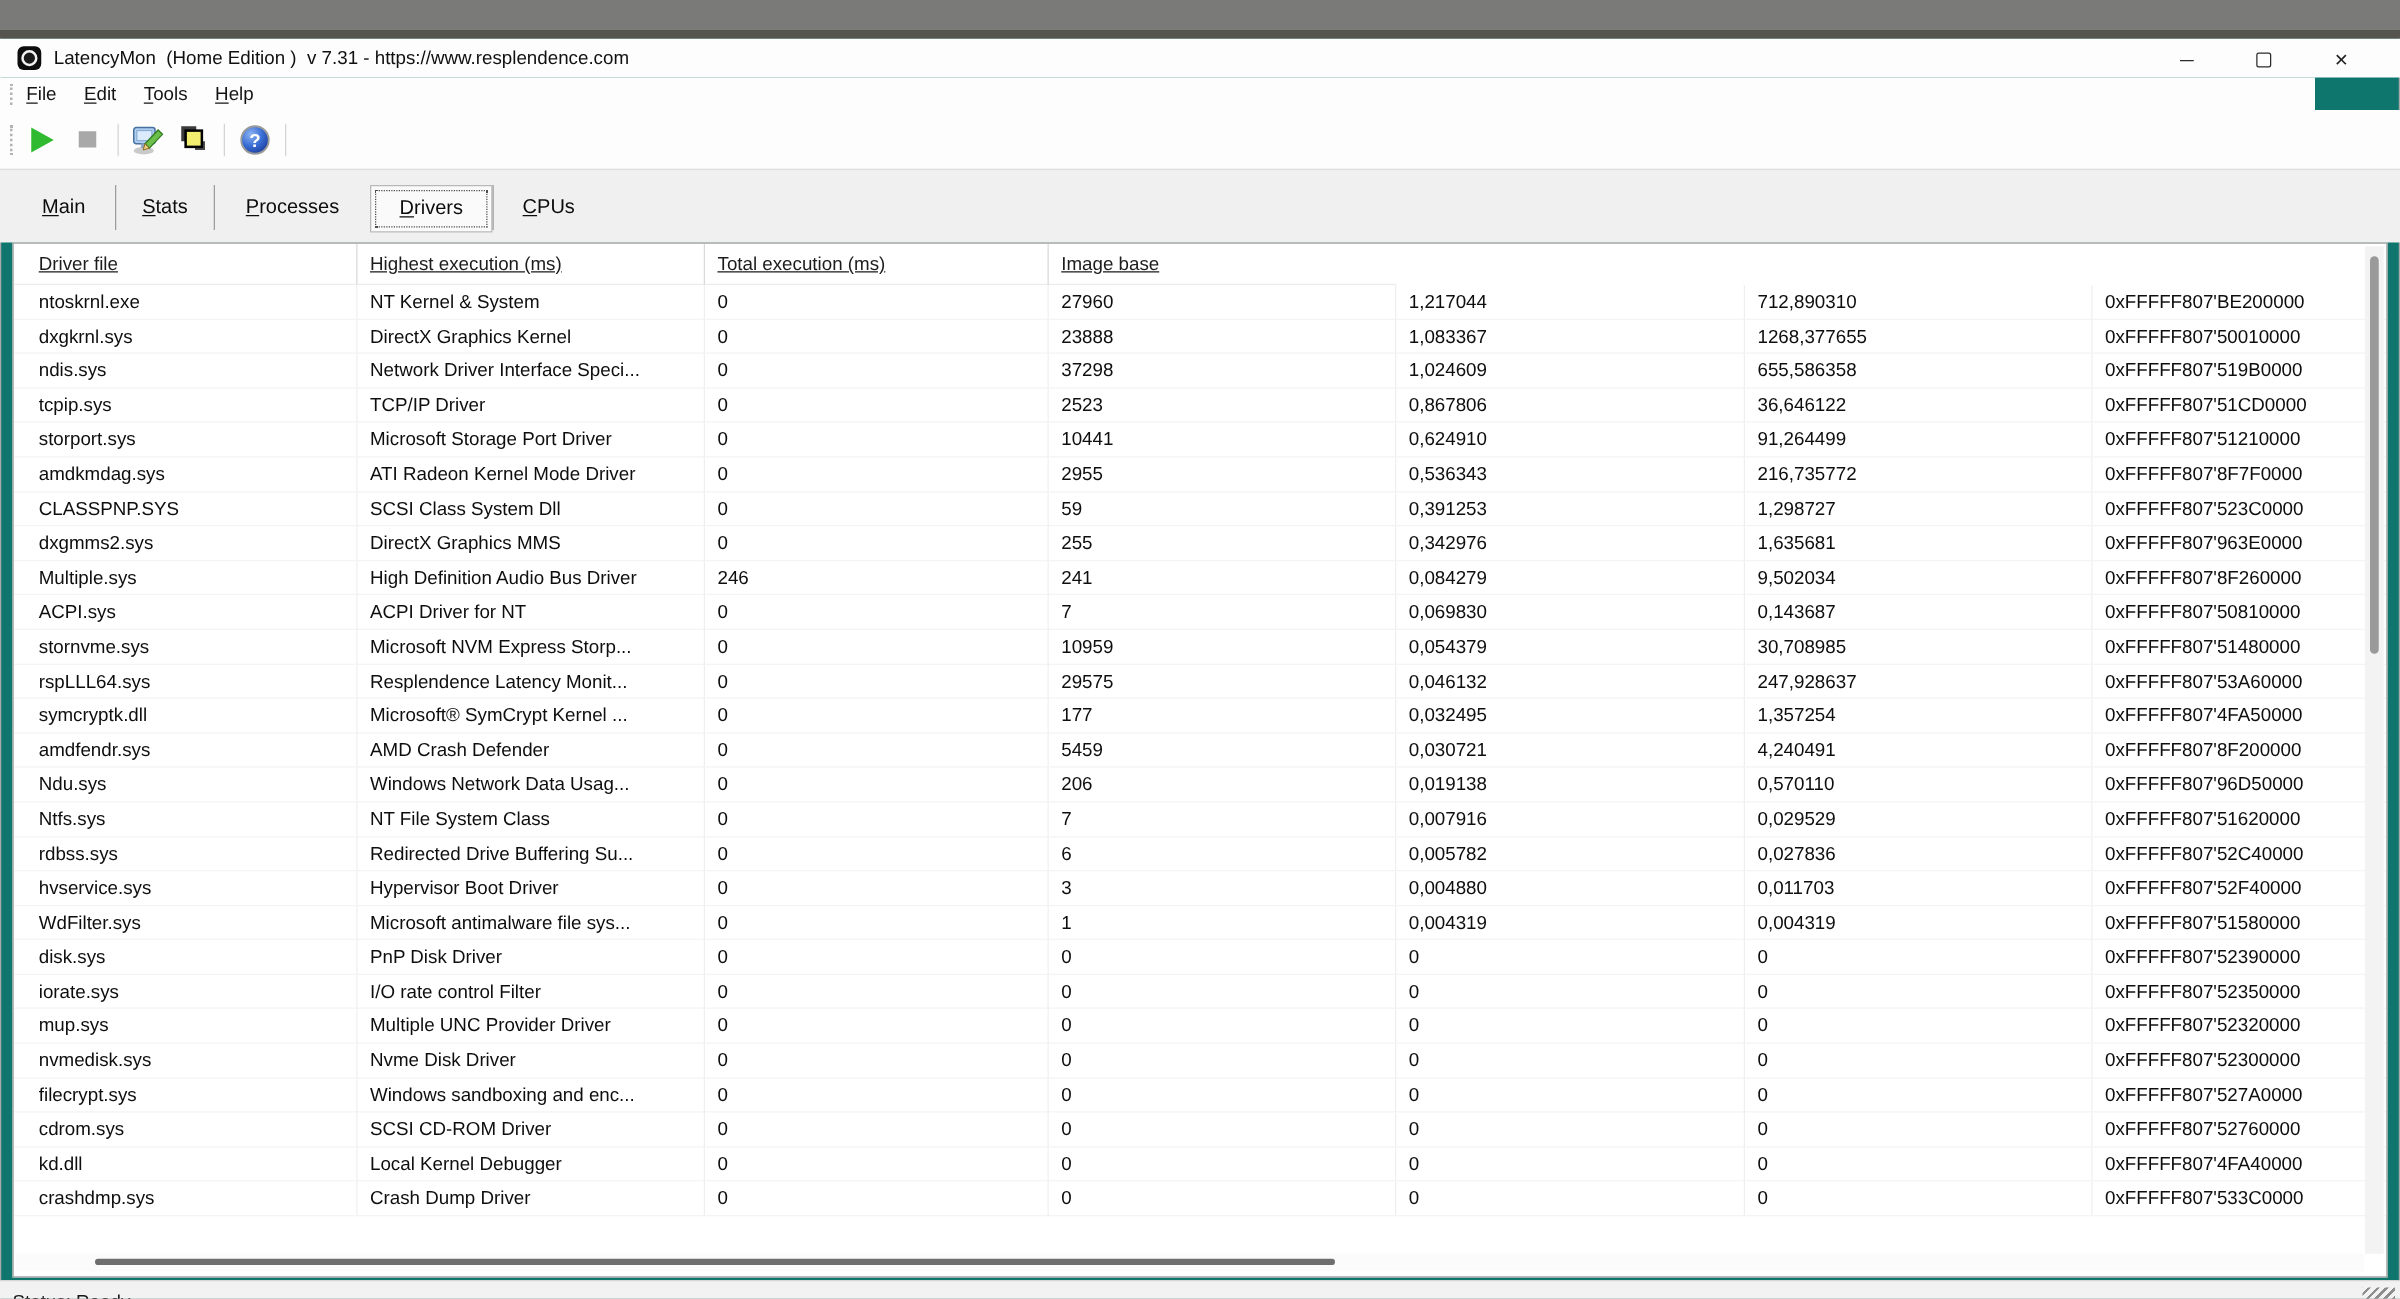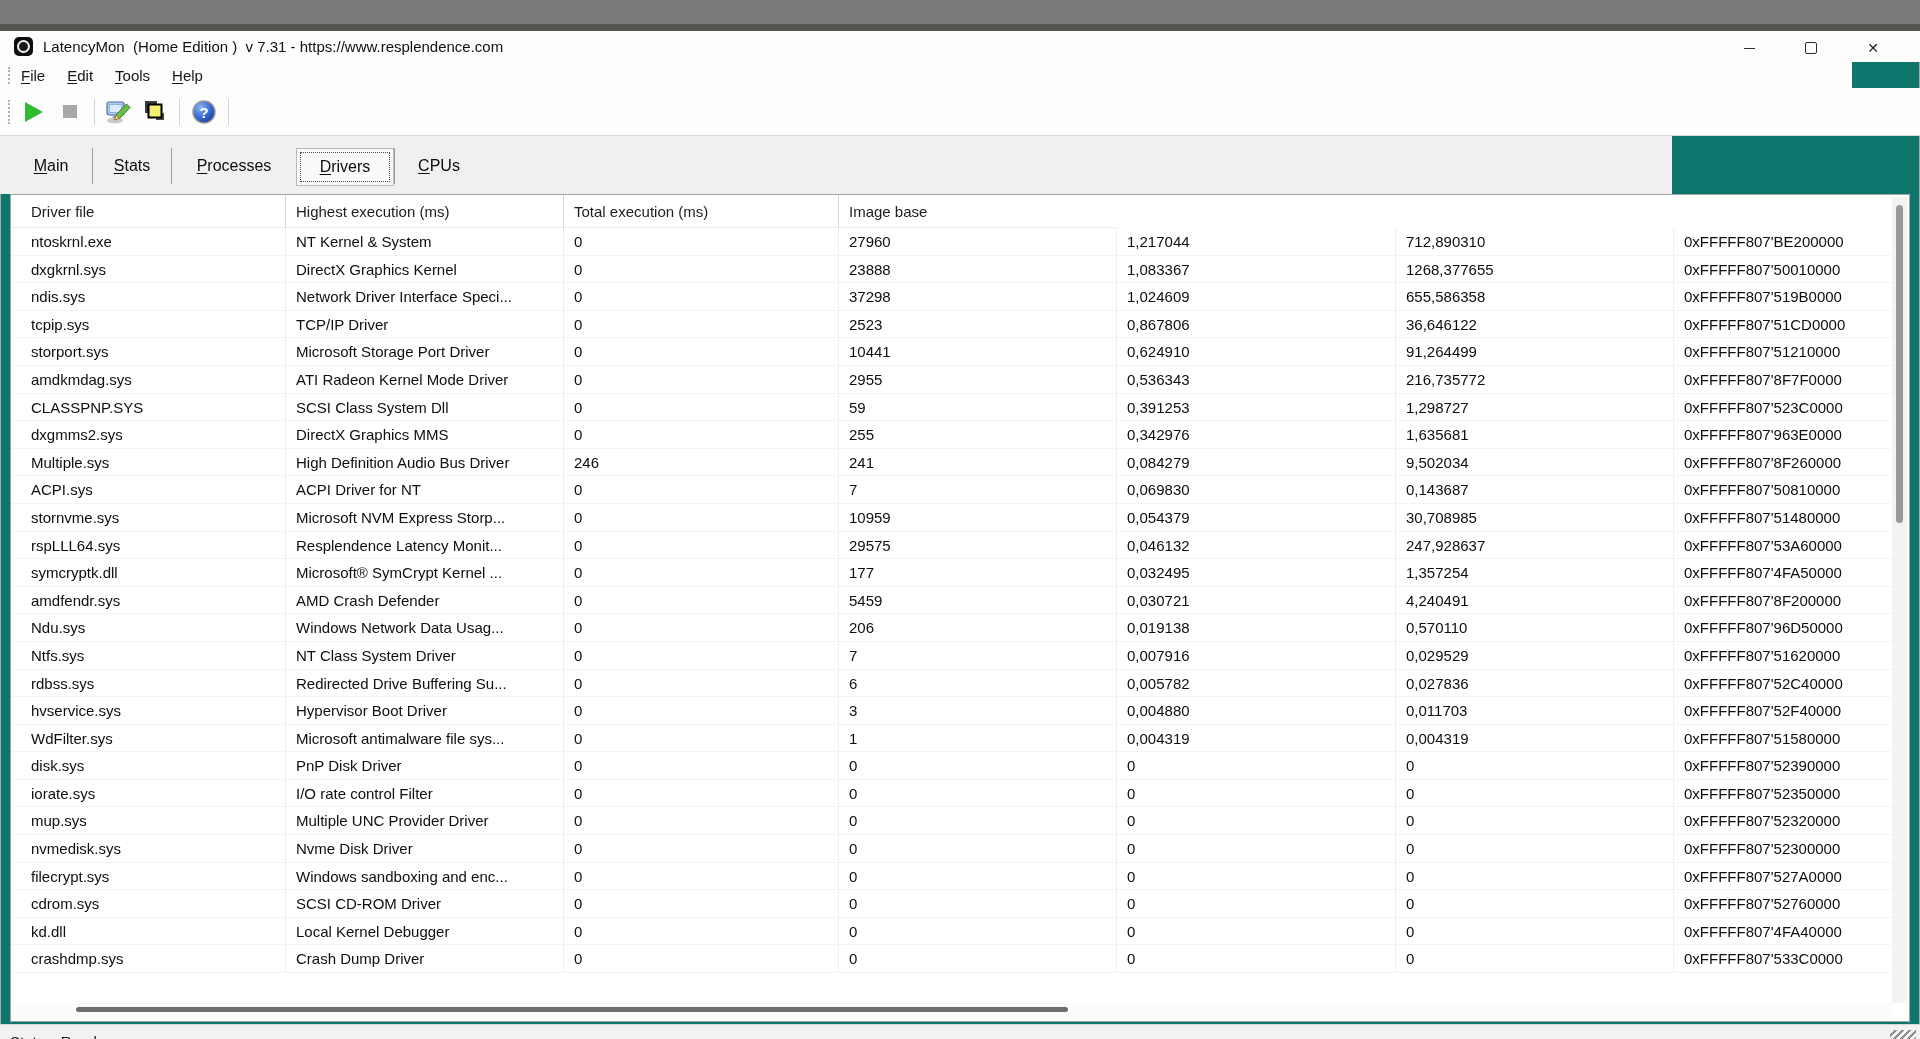--- a/index.html
+++ b/index.html
@@ -40,36 +40,36 @@
     border-bottom:1px solid #dcdcdc;display:flex;align-items:center;}
   .toolbar .gripper{height:24px;}
   .tb-btn{border:none;background:transparent;padding:0;margin:0;width:36px;height:34px;
     display:flex;align-items:center;justify-content:center;}
   .tb-sep{display:inline-block;width:0;height:26px;border-left:1px solid #d4d4d4;margin:0 6px;}
   .play-icon{display:block;width:0;height:0;border-left:18px solid #2fba2f;
     border-top:10px solid transparent;border-bottom:10px solid transparent;}
   .stop-icon{display:block;width:14px;height:13px;background:#a8a8a8;}
 
   
-  .tabstrip{position:absolute;left:0;top:112px;width:1672px;height:58px;background:#f0f0f0;}
+  .tabstrip{position:absolute;left:0;top:112px;width:1920px;height:58px;background:#f0f0f0;}
   .tabs-row{position:absolute;left:10px;top:12px;height:36px;display:flex;}
   .tab{height:36px;display:flex;align-items:center;justify-content:center;
     font-size:16px;color:#0c0c0c;position:relative;background:transparent;}
   .tab + .tab{border-left:1px solid #9d9d9d;}
   .tab.w-main{width:82px;}
   .tab.w-stats{width:78px;}
   .tab.w-processes{width:124px;}
   .tab.w-drivers{width:96px;}
   .tab.w-cpus{width:88px;}
   .tab.active{background:#fafafa;border:1px solid #b9b9b9;}
   .tab.active::after{content:"";position:absolute;inset:3px;border:1px dotted #4e4e4e;pointer-events:none;}
 
   
   .table-panel{position:absolute;left:10px;top:170px;width:1900px;height:828px;
-    background:#ffffff;border:1px solid #a3a3a3;box-sizing:border-box;overflow:hidden;}
+    background:#ffffff;border:1px solid #a3a3a3;box-sizing:border-box;overflow:hidden;text-decoration:underline;}
   .thead,.trow{display:grid;grid-template-columns:275px 278px 275px 278px 279px 278px 1fr;}
   .thead{height:33px;line-height:33px;}
   .thead .cell{border-right:1px solid #d9d9d9;border-bottom:1px solid #ececec;
     font-size:15px;color:#1c1c1c;}
   .tbody{position:absolute;left:0;top:33px;width:1898px;height:774px;overflow:hidden;}
   .trow{height:27.6px;line-height:27.6px;}
   .trow .cell{border-right:1px solid #efefef;border-bottom:1px solid #f4f4f4;
     font-size:15px;color:#0e0e0e;}
   .cell{padding-left:10px;white-space:nowrap;overflow:hidden;}
   .cell.c0{padding-left:20px;}
@@ -320,21 +320,21 @@
         <div class="cell c0">Ndu.sys</div>
         <div class="cell c1">Windows Network Data Usag...</div>
         <div class="cell c2">0</div>
         <div class="cell c3">206</div>
         <div class="cell c4">0,019138</div>
         <div class="cell c5">0,570110</div>
         <div class="cell c6">0xFFFFF807'96D50000</div>
       </div>
         <div class="trow">
         <div class="cell c0">Ntfs.sys</div>
-        <div class="cell c1">NT Class System Driver</div>
+        <div class="cell c1">NT File System Class</div>
         <div class="cell c2">0</div>
         <div class="cell c3">7</div>
         <div class="cell c4">0,007916</div>
         <div class="cell c5">0,029529</div>
         <div class="cell c6">0xFFFFF807'51620000</div>
       </div>
         <div class="trow">
         <div class="cell c0">rdbss.sys</div>
         <div class="cell c1">Redirected Drive Buffering Su...</div>
         <div class="cell c2">0</div>

